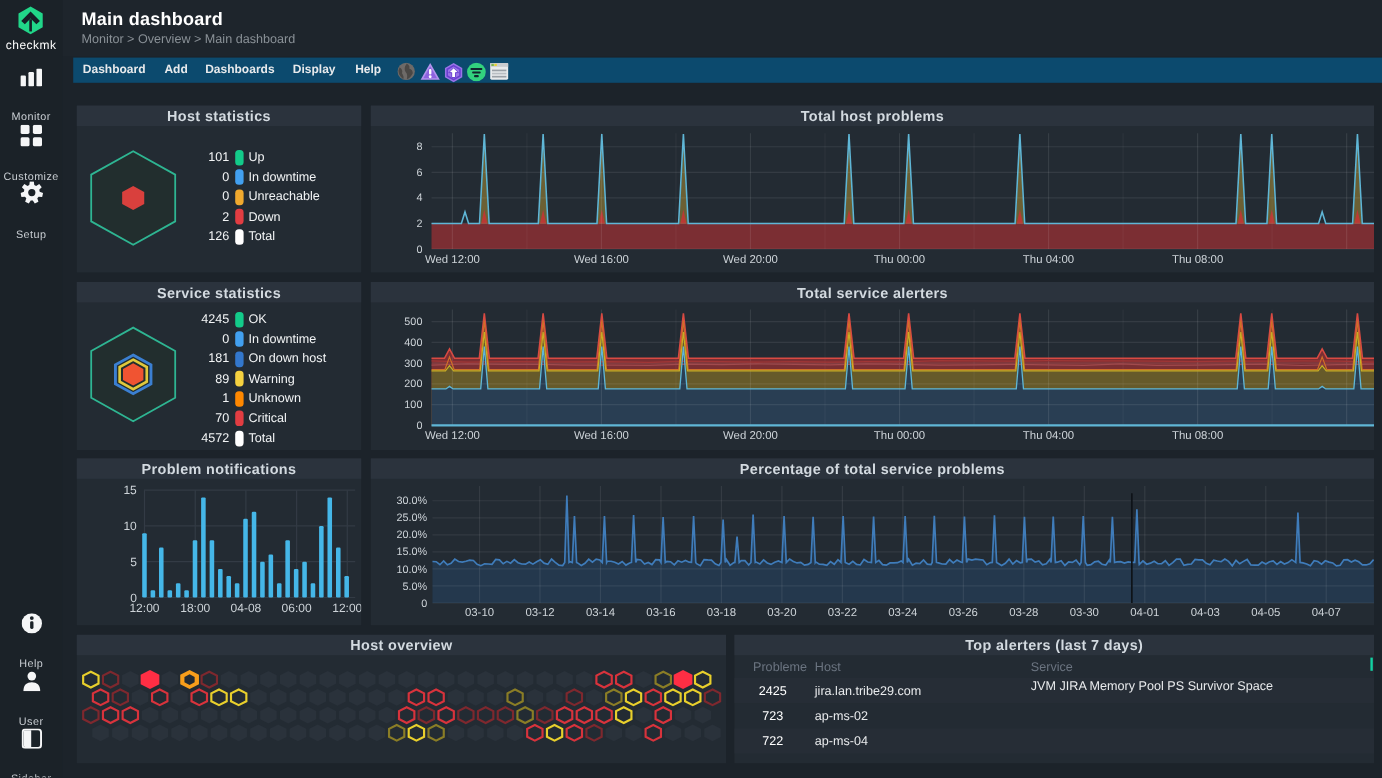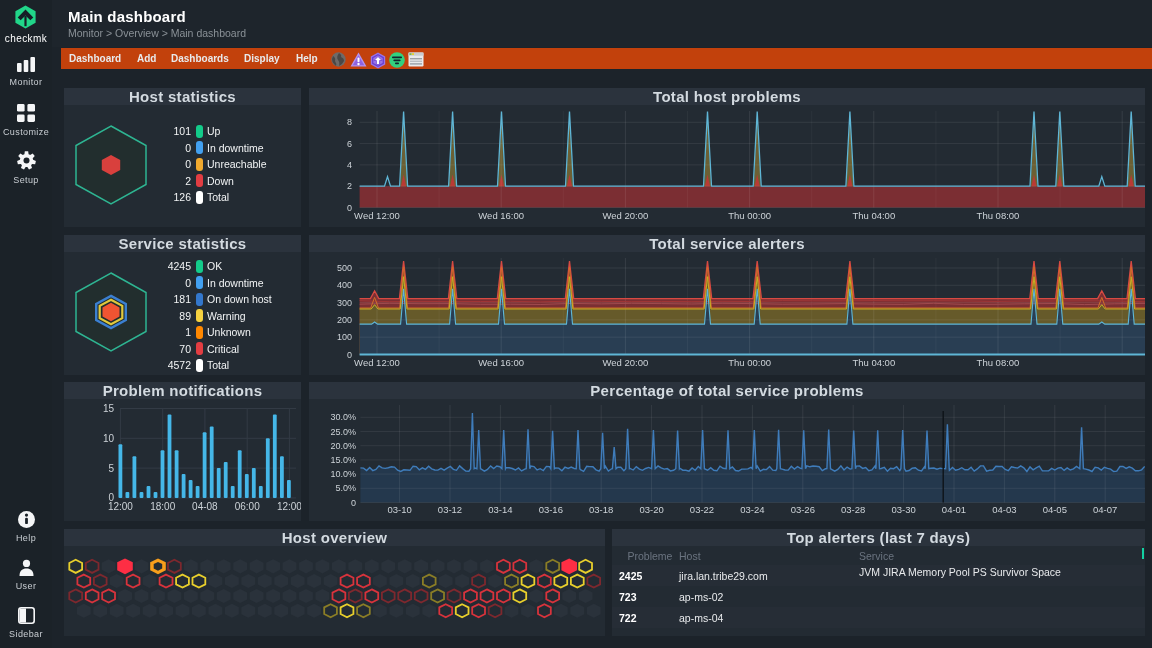--- a/index.html
+++ b/index.html
@@ -1,35 +1,35 @@
 <!DOCTYPE html>
 <html><head><meta charset="utf-8"><style>
 * {margin:0;padding:0;box-sizing:border-box}
 body {width:1152px;height:648px;position:relative;overflow:hidden;background:#1c232a;font-family:"Liberation Sans",sans-serif;}
 .sidebar {position:absolute;left:0;top:0;width:52px;height:648px;background:#1b2228;z-index:5}
 .header {position:absolute;left:52px;top:0;width:1100px;height:47px;background:#1e252c}
-.menubar {position:absolute;left:61px;top:48px;width:1091px;height:21px;background:#c2410c;}
+.menubar {position:absolute;left:61px;top:48px;width:1091px;height:21px;background:#0c4a6e;}
 .panel {position:absolute;background:#232b33}
-.ptitle {height:17px;background:#2b333d;color:#d3dae0;font-size:15px;font-weight:bold;letter-spacing:0.3px;text-align:center;line-height:18px}
+.ptitle {height:17px;background:#2b333d;color:#d3dae0;font-size:12px;font-weight:bold;letter-spacing:0.3px;text-align:center;line-height:18px}
 h1 {position:absolute;left:68px;top:8px;font-size:15px;color:#ffffff;letter-spacing:0.2px}
 .crumb {position:absolute;left:68px;top:27px;font-size:10.5px;color:#8a9197}
 .menuitem {position:absolute;top:0;height:21px;line-height:21px;font-size:10px;font-weight:bold;color:#e8eaec}
 .micon {position:absolute;top:3.5px}
 .navitem {position:absolute;width:52px;text-align:center;color:#c9ced3;font-size:9px;letter-spacing:0.4px}
 .navitem svg {display:inline-block}
-.navlab {margin-top:3px}
+.navlab {margin-top:18px}
 .legend {position:absolute;left:0;width:237px}
 .srow {position:relative;height:16.5px;font-size:10.5px;color:#f2f4f5}
 .snum {position:absolute;right:110px;top:2px}
 .sbadge {position:absolute;left:132px;top:1.5px;width:6.5px;height:13px;border-radius:3px}
 .slab {position:absolute;left:143px;top:2px}
 .thead {position:absolute;top:18px;left:0;width:100%;height:18px;font-size:10.5px;color:#6b7480}
 .thead span {position:absolute;top:3px}
 .trow {position:absolute;left:0;width:100%;height:21px;font-size:10.5px;color:#e8eaec}
-.tnum {position:absolute;left:7px;width:50px;text-align:left;top:5px;font-weight:bold;color:#fff}
+.tnum {position:absolute;left:7px;width:50px;text-align:center;top:5px;font-weight:normal;color:#fff}
 .thost {position:absolute;left:67px;top:5px}
 .tsvc {position:absolute;left:247px;top:1px}
 </style></head><body>
 <div class="header"></div>
 <div class="menubar">
 <span class="menuitem" style="left:8px">Dashboard</span>
 <span class="menuitem" style="left:76px">Add</span>
 <span class="menuitem" style="left:110px">Dashboards</span>
 <span class="menuitem" style="left:183px">Display</span>
 <span class="menuitem" style="left:235px">Help</span>

